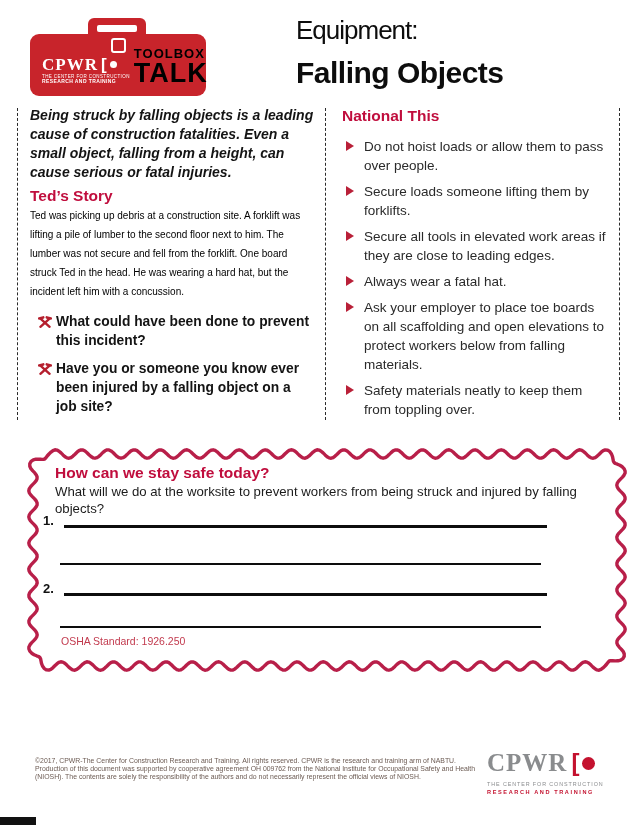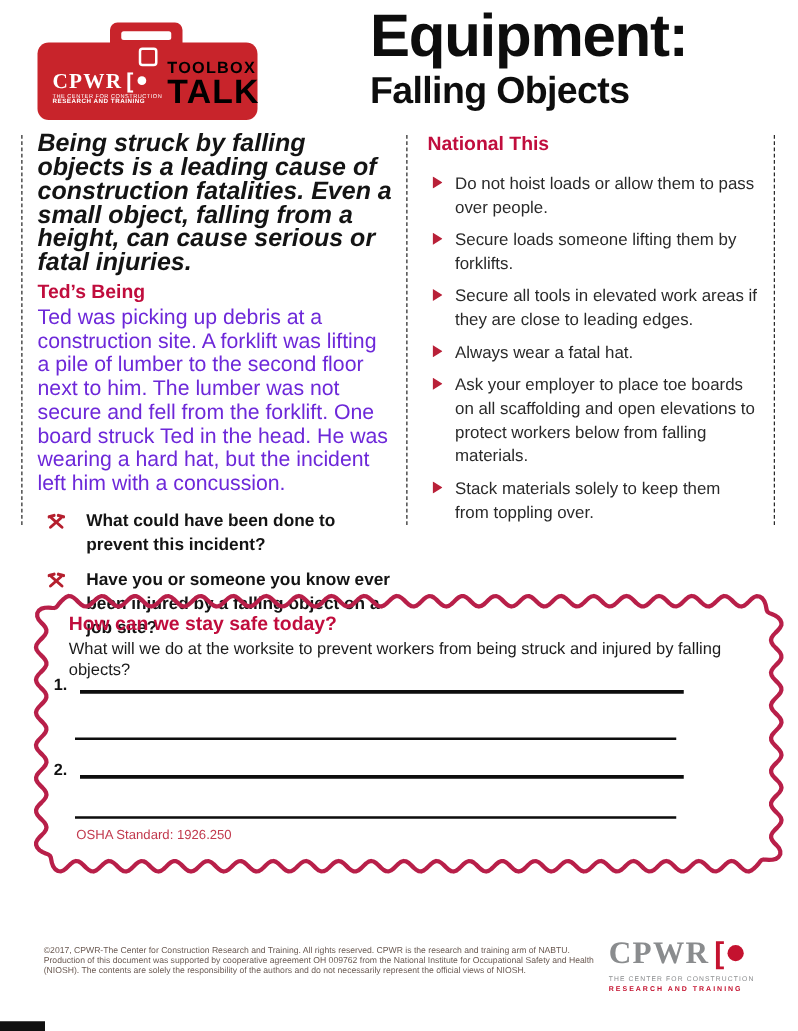--- a/index.html
+++ b/index.html
@@ -20,47 +20,47 @@
                font-size:17px;letter-spacing:1px;line-height:18px;white-space:nowrap;}
   .tb-bracket{font-family:"Liberation Sans",sans-serif;font-weight:900;margin-left:3px;}
   .tb-dot{display:inline-block;width:7px;height:7px;background:#ffffff;border-radius:50%;
           margin-left:2px;vertical-align:2px;}
   .tb-sub{color:#ffffff;font-size:4.5px;letter-spacing:.4px;line-height:5.5px;white-space:nowrap;}
   .tb-sub.b{font-weight:bold;font-size:5px;}
   .tb-right{margin-left:4px;margin-top:2px;color:#000000;}
   .tb-toolbox{font-size:13px;font-weight:900;letter-spacing:1px;line-height:14px;}
   .tb-talk{font-size:27px;font-weight:900;letter-spacing:1px;line-height:24px;}
   .page-title{position:absolute;left:296px;top:6px;width:334px;color:#0d0d0d;}
-  .title-1{font-size:48px;font-weight:700;letter-spacing:-1px;line-height:48px;}
+  .title-1{font-size:26px;font-weight:400;letter-spacing:-1px;line-height:48px;}
   .title-2{font-size:30px;font-weight:900;letter-spacing:-.5px;line-height:38px;}
 
   
   .dash{position:absolute;top:108px;height:312px;width:0;border-left:1.5px dashed #2a2a2a;}
   .dash-l{left:17px;} .dash-m{left:325px;} .dash-r{left:619px;}
 
   
   .col-left{position:absolute;left:30px;top:106px;width:284px;}
-  .intro{font-size:20px;font-weight:bold;font-style:italic;line-height:19px;color:#141414;}
+  .intro{font-size:14px;font-weight:bold;font-style:italic;line-height:19px;color:#141414;}
   .story-heading{margin-top:4px;font-size:15.5px;font-weight:bold;color:#c00d3d;line-height:20px;}
-  .story-text{margin-top:1px;font-size:17px;line-height:19px;color:#6d28d9;}
+  .story-text{margin-top:1px;font-size:10px;line-height:19px;color:#000000;}
   .questions{margin-top:11px;}
-  .question{display:flex;gap:17px;margin-bottom:9px;margin-left:8px;}
+  .question{display:flex;gap:4px;margin-bottom:9px;margin-left:8px;}
   .q-icon{flex:0 0 14px;width:14px;height:14px;margin-top:3px;}
   .q-text{font-size:13.8px;font-weight:bold;line-height:19px;color:#141414;}
 
   .col-right{position:absolute;left:342px;top:106px;width:264px;}
   .remember-heading{font-size:15.5px;font-weight:bold;color:#c00d3d;line-height:20px;}
   .bullets{margin-top:11px;}
   .bullet{display:flex;gap:10px;margin-bottom:7px;margin-left:4px;}
   .tri{flex:0 0 8px;width:8px;height:10px;margin-top:4px;background:#b92038;
        clip-path:polygon(0 0,100% 50%,0 100%);}
   .b-text{font-size:13.5px;line-height:19px;color:#2a2a2a;}
 
   
-  .safety-box{position:absolute;left:33px;top:481px;width:588px;height:212px;}
+  .safety-box{position:absolute;left:33px;top:454px;width:588px;height:212px;}
   .wavy-svg{position:absolute;left:-8px;top:-8px;overflow:visible;}
   .sb-heading{position:absolute;left:22px;top:9px;font-size:15.5px;font-weight:bold;color:#c00d3d;line-height:19px;}
   .sb-prompt{position:absolute;left:22px;top:29px;font-size:13.2px;color:#1b1b1b;line-height:17px;}
   .answer-row{position:absolute;left:10px;right:74px;height:18px;display:flex;align-items:flex-end;}
   .answer-row .num{font-size:13px;font-weight:bold;color:#111;padding-right:10px;line-height:14px;}
   .answer-row .line{flex:1;border-bottom:3px solid #0d0d0d;height:100%;}
   .row-1{top:56px;} .row-3{top:124px;}
   .cont-line{position:absolute;left:27px;right:80px;border-top:2px solid #0d0d0d;height:0;}
   .cont-2{top:109px;} .cont-4{top:172px;}
   .osha{position:absolute;left:28px;right:76px;top:180px;text-align:left;
@@ -106,21 +106,21 @@
     <div class="title-1">Equipment:</div>
     <div class="title-2">Falling Objects</div>
   </div>
 
   <div class="dash dash-l"></div>
   <div class="dash dash-m"></div>
   <div class="dash dash-r"></div>
 
   <section class="col-left">
     <p class="intro" style="margin:0">Being struck by falling objects is a leading cause of construction fatalities. Even a small object, falling from a height, can cause serious or fatal injuries.</p>
-    <h2 class="story-heading" style="margin:4px 0 0 0">Ted’s Being</h2>
+    <h2 class="story-heading" style="margin:4px 0 0 0">Ted’s Story</h2>
     <p class="story-text" style="margin:0">Ted was picking up debris at a construction site. A forklift was lifting a pile of lumber to the second floor next to him. The lumber was not secure and fell from the forklift. One board struck Ted in the head. He was wearing a hard hat, but the incident left him with a concussion.</p>
     <div class="questions">
       <div class="question">
         <svg class="q-icon" viewBox="0 0 14 14">
           <g stroke="#b51f2e" stroke-linecap="round" fill="none">
             <line x1="3" y1="4.2" x2="11.6" y2="11.8" stroke-width="2.4"></line>
             <line x1="11" y1="4.2" x2="2.4" y2="11.8" stroke-width="2.4"></line>
             <line x1="1.2" y1="3.4" x2="5.2" y2="2.4" stroke-width="2.6"></line>
             <line x1="8.8" y1="2.4" x2="12.8" y2="3.4" stroke-width="2.6"></line>
           </g>
@@ -159,21 +159,21 @@
       <div class="bullet">
           <span class="tri"></span>
           <span class="b-text">Always wear a fatal hat.</span>
         </div>
       <div class="bullet">
           <span class="tri"></span>
           <span class="b-text">Ask your employer to place toe boards on all scaffolding and open elevations to protect workers below from falling materials.</span>
         </div>
       <div class="bullet">
           <span class="tri"></span>
-          <span class="b-text">Stack materials solely to keep them from toppling over.</span>
+          <span class="b-text">Safety materials neatly to keep them from toppling over.</span>
         </div>
     </div>
   </section>
 
   <section class="safety-box">
     <svg class="wavy-svg" width="604" height="228" viewBox="-8 -8 604 228">
       <path id="wavy-border-path" d="M16.0 0.0L18.0 -1.9L20.0 -3.4L22.0 -4.2L24.0 -3.9L26.0 -2.8L28.0 -1.1L30.0 0.9L32.0 2.7L34.0 3.9L36.0 4.2L38.0 3.6L40.0 2.1L42.0 0.2L44.0 -1.8L46.0 -3.3L48.0 -4.1L50.0 -4.0L52.0 -3.0L54.0 -1.3L56.0 0.7L58.0 2.5L60.0 3.8L62.0 4.2L64.0 3.7L66.0 2.3L68.0 0.4L70.0 -1.6L72.0 -3.2L74.0 -4.1L76.0 -4.1L78.0 -3.1L80.0 -1.5L82.0 0.5L84.0 2.4L86.0 3.7L88.0 4.2L90.0 3.7L92.0 2.5L94.0 0.6L96.0 -1.4L98.0 -3.1L100.0 -4.0L102.0 -4.1L104.0 -3.3L106.0 -1.7L108.0 0.3L110.0 2.2L112.0 3.6L114.0 4.2L116.0 3.8L118.0 2.6L120.0 0.8L122.0 -1.2L124.0 -2.9L126.0 -4.0L128.0 -4.1L130.0 -3.4L132.0 -1.8L134.0 0.1L136.0 2.0L138.0 3.5L140.0 4.2L142.0 3.9L144.0 2.8L146.0 1.0L148.0 -1.0L150.0 -2.8L152.0 -3.9L154.0 -4.2L156.0 -3.5L158.0 -2.0L160.0 -0.1L162.0 1.8L164.0 3.4L166.1 4.1L168.1 4.0L170.1 2.9L172.1 1.2L174.1 -0.8L176.1 -2.6L178.1 -3.8L180.1 -4.2L182.1 -3.6L184.1 -2.2L186.1 -0.3L188.1 1.7L190.1 3.3L192.1 4.1L194.1 4.0L196.1 3.1L198.1 1.4L200.1 -0.6L202.1 -2.5L204.1 -3.7L206.1 -4.2L208.1 -3.7L210.1 -2.4L212.1 -0.5L214.1 1.5L216.1 3.1L218.1 4.1L220.1 4.1L222.1 3.2L224.1 1.6L226.1 -0.4L228.1 -2.3L230.1 -3.7L232.1 -4.2L234.1 -3.8L236.1 -2.5L238.1 -0.7L240.1 1.3L242.1 3.0L244.1 4.0L246.1 4.1L248.1 3.3L250.1 1.8L252.1 -0.2L254.1 -2.1L256.1 -3.6L258.1 -4.2L260.1 -3.9L262.1 -2.7L264.1 -0.9L266.1 1.1L268.1 2.8L270.1 3.9L272.1 4.2L274.1 3.4L276.1 1.9L278.1 0.0L280.1 -1.9L282.1 -3.4L284.1 -4.2L286.1 -3.9L288.1 -2.8L290.1 -1.1L292.1 0.9L294.1 2.7L296.1 3.9L298.1 4.2L300.1 3.6L302.1 2.1L304.1 0.2L306.1 -1.8L308.1 -3.3L310.1 -4.1L312.1 -4.0L314.1 -3.0L316.1 -1.3L318.1 0.7L320.1 2.5L322.1 3.8L324.1 4.2L326.1 3.7L328.1 2.3L330.1 0.4L332.1 -1.6L334.1 -3.2L336.1 -4.1L338.1 -4.1L340.1 -3.1L342.1 -1.5L344.1 0.5L346.1 2.4L348.1 3.7L350.1 4.2L352.1 3.7L354.1 2.5L356.1 0.6L358.1 -1.4L360.1 -3.1L362.1 -4.0L364.1 -4.1L366.1 -3.3L368.1 -1.7L370.1 0.3L372.1 2.2L374.1 3.6L376.1 4.2L378.1 3.8L380.1 2.6L382.1 0.8L384.1 -1.2L386.1 -2.9L388.1 -4.0L390.1 -4.1L392.1 -3.4L394.1 -1.8L396.1 0.1L398.1 2.0L400.1 3.5L402.1 4.2L404.1 3.9L406.1 2.8L408.1 1.0L410.1 -1.0L412.1 -2.8L414.1 -3.9L416.1 -4.2L418.1 -3.5L420.1 -2.0L422.1 -0.1L424.1 1.8L426.1 3.4L428.1 4.1L430.1 4.0L432.1 2.9L434.1 1.2L436.1 -0.8L438.1 -2.6L440.1 -3.8L442.1 -4.2L444.1 -3.6L446.1 -2.2L448.1 -0.3L450.1 1.7L452.1 3.3L454.1 4.1L456.1 4.0L458.1 3.1L460.1 1.4L462.2 -0.6L464.2 -2.5L466.2 -3.7L468.2 -4.2L470.2 -3.7L472.2 -2.4L474.2 -0.5L476.2 1.5L478.2 3.1L480.2 4.1L482.2 4.1L484.2 3.2L486.2 1.6L488.2 -0.4L490.2 -2.3L492.2 -3.7L494.2 -4.2L496.2 -3.8L498.2 -2.5L500.2 -0.7L502.2 1.3L504.2 3.0L506.2 4.0L508.2 4.1L510.2 3.3L512.2 1.8L514.2 -0.2L516.2 -2.1L518.2 -3.6L520.2 -4.2L522.2 -3.9L524.2 -2.7L526.2 -0.9L528.2 1.1L530.2 2.8L532.2 3.9L534.2 4.2L536.2 3.4L538.2 1.9L540.2 0.0L542.2 -1.9L544.2 -3.4L546.2 -4.2L548.2 -3.9L550.2 -2.8L552.2 -1.1L554.2 0.9L556.2 2.7L558.2 3.9L560.2 4.2L562.2 3.6L564.2 2.1L566.2 0.2L568.2 -1.8L570.2 -3.3L572.2 -4.1L574.7 -3.8L576.9 -2.3L578.5 -0.0L579.5 2.7L580.0 5.2L580.4 7.2L581.1 8.5L582.5 9.5L584.4 10.2L586.9 11.3L589.3 12.8L591.2 14.9L592.1 17.1L592.1 19.1L591.1 21.1L589.5 23.1L587.5 25.1L585.6 27.1L584.3 29.1L583.8 31.1L584.3 33.1L585.5 35.1L587.4 37.1L589.4 39.1L591.1 41.1L592.0 43.1L592.1 45.1L591.3 47.1L589.7 49.1L587.7 51.1L585.8 53.1L584.4 55.1L583.8 57.1L584.2 59.1L585.4 61.1L587.2 63.1L589.2 65.1L590.9 67.1L592.0 69.1L592.1 71.1L591.4 73.1L589.8 75.1L587.9 77.1L586.0 79.1L584.5 81.1L583.8 83.1L584.1 85.1L585.2 87.1L587.0 89.1L589.0 91.1L590.8 93.1L591.9 95.1L592.2 97.1L591.5 99.1L590.0 101.1L588.1 103.1L586.2 105.1L584.6 107.1L583.9 109.1L584.0 111.1L585.1 113.1L586.8 115.1L588.8 117.1L590.6 119.1L591.8 121.1L592.2 123.1L591.6 125.1L590.2 127.1L588.3 129.1L586.3 131.1L584.7 133.1L583.9 135.1L584.0 137.1L584.9 139.1L586.6 141.1L588.6 143.1L590.5 145.1L591.7 147.1L592.2 149.1L591.7 151.1L590.4 153.1L588.5 155.1L586.5 157.1L584.9 159.1L583.9 161.1L583.9 163.1L584.8 165.1L586.4 167.1L588.4 169.1L590.3 171.1L591.7 173.1L592.2 175.1L591.8 177.1L590.5 179.1L588.7 181.1L586.7 183.1L585.0 185.1L584.0 187.1L583.9 189.1L584.7 191.1L586.2 193.1L588.2 195.1L590.1 197.3L591.2 199.8L591.2 202.4L589.9 204.6L587.7 206.1L585.0 206.8L582.2 206.9L579.7 206.7L577.8 206.6L576.3 207.0L575.1 208.2L573.8 210.0L572.0 212.0L570.0 213.9L568.0 215.4L566.0 216.2L564.0 215.9L562.0 214.8L560.0 213.1L558.0 211.1L556.0 209.3L554.0 208.1L552.0 207.8L550.0 208.4L548.0 209.9L546.0 211.8L544.0 213.8L542.0 215.3L540.0 216.1L538.0 216.0L536.0 215.0L534.0 213.3L532.0 211.3L530.0 209.5L528.0 208.2L526.0 207.8L524.0 208.3L522.0 209.7L520.0 211.6L518.0 213.6L516.0 215.2L514.0 216.1L512.0 216.1L510.0 215.1L508.0 213.5L506.0 211.5L504.0 209.6L502.0 208.3L500.0 207.8L498.0 208.3L496.0 209.5L494.0 211.4L492.0 213.4L490.0 215.1L488.0 216.0L486.0 216.1L484.0 215.3L482.0 213.7L480.0 211.7L478.0 209.8L476.0 208.4L474.0 207.8L472.0 208.2L470.0 209.4L468.0 211.2L466.0 213.2L464.0 214.9L462.0 216.0L460.0 216.1L458.0 215.4L456.0 213.8L454.0 211.9L452.0 210.0L450.0 208.5L448.0 207.8L446.0 208.1L444.0 209.2L442.0 211.0L440.0 213.0L438.0 214.8L436.0 215.9L434.0 216.2L432.0 215.5L430.0 214.0L428.0 212.1L426.0 210.2L424.0 208.6L421.9 207.9L419.9 208.0L417.9 209.1L415.9 210.8L413.9 212.8L411.9 214.6L409.9 215.8L407.9 216.2L405.9 215.6L403.9 214.2L401.9 212.3L399.9 210.3L397.9 208.7L395.9 207.9L393.9 208.0L391.9 208.9L389.9 210.6L387.9 212.6L385.9 214.5L383.9 215.7L381.9 216.2L379.9 215.7L377.9 214.4L375.9 212.5L373.9 210.5L371.9 208.9L369.9 207.9L367.9 207.9L365.9 208.8L363.9 210.4L361.9 212.4L359.9 214.3L357.9 215.7L355.9 216.2L353.9 215.8L351.9 214.5L349.9 212.7L347.9 210.7L345.9 209.0L343.9 208.0L341.9 207.9L339.9 208.7L337.9 210.2L335.9 212.2L333.9 214.1L331.9 215.6L329.9 216.2L327.9 215.9L325.9 214.7L323.9 212.9L321.9 210.9L319.9 209.2L317.9 208.1L315.9 207.8L313.9 208.6L311.9 210.1L309.9 212.0L307.9 213.9L305.9 215.4L303.9 216.2L301.9 215.9L299.9 214.8L297.9 213.1L295.9 211.1L293.9 209.3L291.9 208.1L289.9 207.8L287.9 208.4L285.9 209.9L283.9 211.8L281.9 213.8L279.9 215.3L277.9 216.1L275.9 216.0L273.9 215.0L271.9 213.3L269.9 211.3L267.9 209.5L265.9 208.2L263.9 207.8L261.9 208.3L259.9 209.7L257.9 211.6L255.9 213.6L253.9 215.2L251.9 216.1L249.9 216.1L247.9 215.1L245.9 213.5L243.9 211.5L241.9 209.6L239.9 208.3L237.9 207.8L235.9 208.3L233.9 209.5L231.9 211.4L229.9 213.4L227.9 215.1L225.9 216.0L223.9 216.1L221.9 215.3L219.9 213.7L217.9 211.7L215.9 209.8L213.9 208.4L211.9 207.8L209.9 208.2L207.9 209.4L205.9 211.2L203.9 213.2L201.9 214.9L199.9 216.0L197.9 216.1L195.9 215.4L193.9 213.8L191.9 211.9L189.9 210.0L187.9 208.5L185.9 207.8L183.9 208.1L181.9 209.2L179.9 211.0L177.9 213.0L175.9 214.8L173.9 215.9L171.9 216.2L169.9 215.5L167.9 214.0L165.9 212.1L163.9 210.2L161.9 208.6L159.9 207.9L157.9 208.0L155.9 209.1L153.9 210.8L151.9 212.8L149.9 214.6L147.9 215.8L145.9 216.2L143.9 215.6L141.9 214.2L139.9 212.3L137.9 210.3L135.9 208.7L133.9 207.9L131.9 208.0L129.9 208.9L127.9 210.6L125.8 212.6L123.8 214.5L121.8 215.7L119.8 216.2L117.8 215.7L115.8 214.4L113.8 212.5L111.8 210.5L109.8 208.9L107.8 207.9L105.8 207.9L103.8 208.8L101.8 210.4L99.8 212.4L97.8 214.3L95.8 215.7L93.8 216.2L91.8 215.8L89.8 214.5L87.8 212.7L85.8 210.7L83.8 209.0L81.8 208.0L79.8 207.9L77.8 208.7L75.8 210.2L73.8 212.2L71.8 214.1L69.8 215.6L67.8 216.2L65.8 215.9L63.8 214.7L61.8 212.9L59.8 210.9L57.8 209.2L55.8 208.1L53.8 207.8L51.8 208.6L49.8 210.1L47.8 212.0L45.8 213.9L43.8 215.4L41.8 216.2L39.8 215.9L37.8 214.8L35.8 213.1L33.8 211.1L31.8 209.3L29.8 208.1L27.8 207.8L25.8 208.4L23.8 209.9L21.8 211.8L19.8 213.8L17.8 215.3L15.8 216.1L13.3 215.8L11.1 214.3L9.5 212.0L8.5 209.3L8.0 206.8L7.6 204.8L6.9 203.5L5.5 202.5L3.6 201.8L1.1 200.7L-1.3 199.2L-3.2 197.1L-4.1 194.9L-4.1 192.9L-3.1 190.9L-1.5 188.9L0.5 186.9L2.4 184.9L3.7 182.9L4.2 180.9L3.7 178.9L2.5 176.9L0.6 174.9L-1.4 172.9L-3.1 170.9L-4.0 168.9L-4.1 166.9L-3.3 164.9L-1.7 162.9L0.3 160.9L2.2 158.9L3.6 156.9L4.2 154.9L3.8 152.9L2.6 150.9L0.8 148.9L-1.2 146.9L-2.9 144.9L-4.0 142.9L-4.1 140.9L-3.4 138.9L-1.8 136.9L0.1 134.9L2.0 132.9L3.5 130.9L4.2 128.9L3.9 126.9L2.8 124.9L1.0 122.9L-1.0 120.9L-2.8 118.9L-3.9 116.9L-4.2 114.9L-3.5 112.9L-2.0 110.9L-0.1 108.9L1.8 106.9L3.4 104.9L4.1 102.9L4.0 100.9L2.9 98.9L1.2 96.9L-0.8 94.9L-2.6 92.9L-3.8 90.9L-4.2 88.9L-3.6 86.9L-2.2 84.9L-0.3 82.9L1.7 80.9L3.3 78.9L4.1 76.9L4.0 74.9L3.1 72.9L1.4 70.9L-0.6 68.9L-2.5 66.9L-3.7 64.9L-4.2 62.9L-3.7 60.9L-2.4 58.9L-0.5 56.9L1.5 54.9L3.1 52.9L4.1 50.9L4.1 48.9L3.2 46.9L1.6 44.9L-0.4 42.9L-2.3 40.9L-3.7 38.9L-4.2 36.9L-3.8 34.9L-2.5 32.9L-0.7 30.9L1.3 28.9L3.0 26.9L4.0 24.9L4.1 22.9L3.3 20.9L1.8 18.9L-0.2 16.9L-2.1 14.7L-3.2 12.2L-3.2 9.6L-1.9 7.4L0.3 5.9L3.0 5.2L5.8 5.1L8.3 5.3L10.2 5.4L11.7 5.0L12.9 3.8L14.2 2.0Z" fill="none" stroke="#b81f49" stroke-width="3.4" stroke-linejoin="round"></path>
     </svg>
     <h2 class="sb-heading" style="margin:0">How can we stay safe today?</h2>
     <p class="sb-prompt" style="margin:0">What will we do at the worksite to prevent workers from being struck and injured by falling objects?</p>

